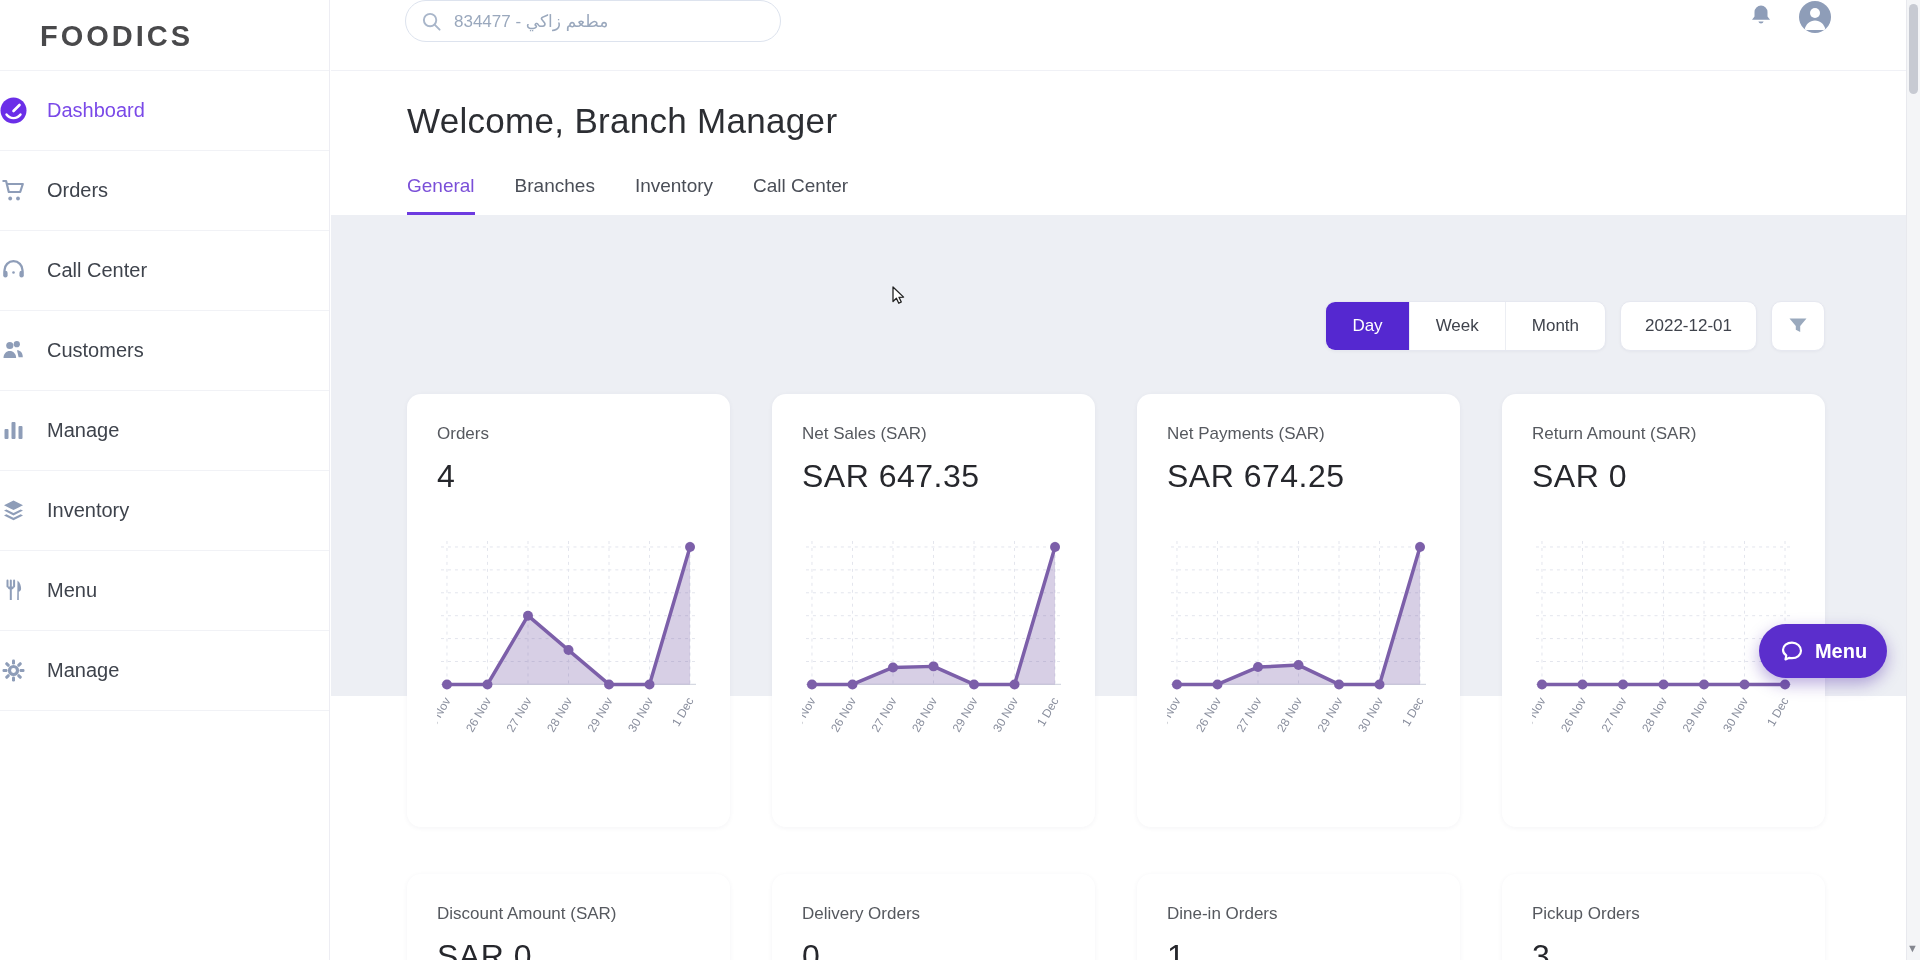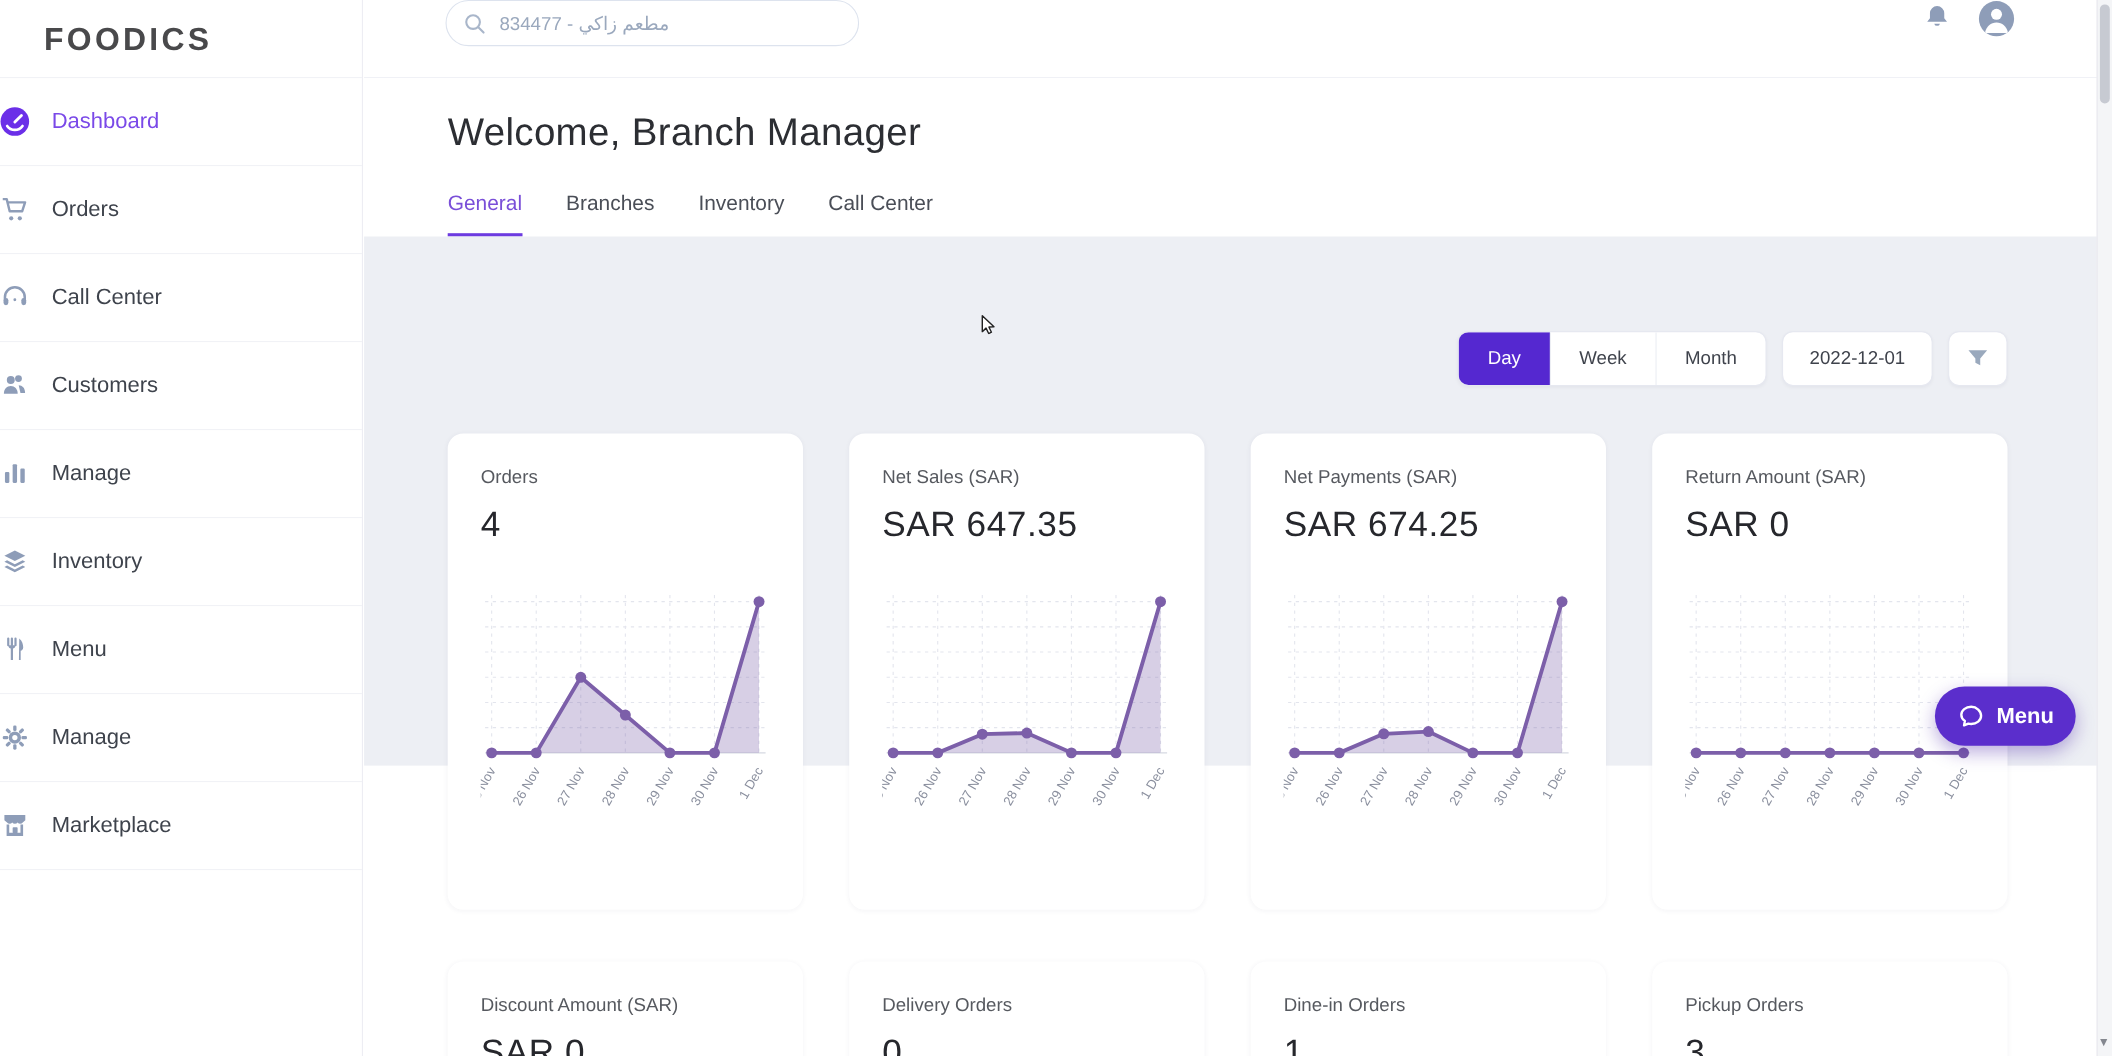--- a/index.html
+++ b/index.html
@@ -181,30 +181,20 @@
               <rect x="12" y="2.5" width="3" height="5" rx="1.2" transform="rotate(270 13.5 13.5)"></rect>
               <rect x="12" y="2.5" width="3" height="5" rx="1.2" transform="rotate(315 13.5 13.5)"></rect>
             </g>
             <circle cx="13.5" cy="13.5" r="5.6" fill="#8e9db8"></circle>
             <circle cx="13.5" cy="13.5" r="2.4" fill="#fff"></circle>
             </svg>
         </span>
         <span class="nav-label">Manage</span>
       </div>
 
-      <div class="nav-item">
-        <span class="nav-icon">
-          <svg viewBox="0 0 27 27" fill="#8e9db8">
-            <path d="M4 4h19v4.6l-2.3 2.1a3 3 0 0 1-4.7 0 3 3 0 0 1-4.9 0 3 3 0 0 1-4.7 0L4 8.6z"></path>
-            <path d="M6 12.5V23h15V12.5h-2.4V20H8.4v-7.5z"></path>
-            <rect x="11.5" y="15" width="4.5" height="5.5" rx="0.8"></rect>
-            </svg>
-        </span>
-        <span class="nav-label">Marketplace</span>
-      </div>
     </nav>
   </aside>
 
   <header class="topbar">
     <div class="search">
       <span style="display:flex">
         <svg width="21" height="21" viewBox="0 0 22 22" fill="none" stroke="#a9b6ca" stroke-width="2" stroke-linecap="round">
           <circle cx="9.5" cy="9.5" r="6.5"></circle>
             <line x1="14.5" y1="14.5" x2="19.5" y2="19.5"></line>
           </svg>

